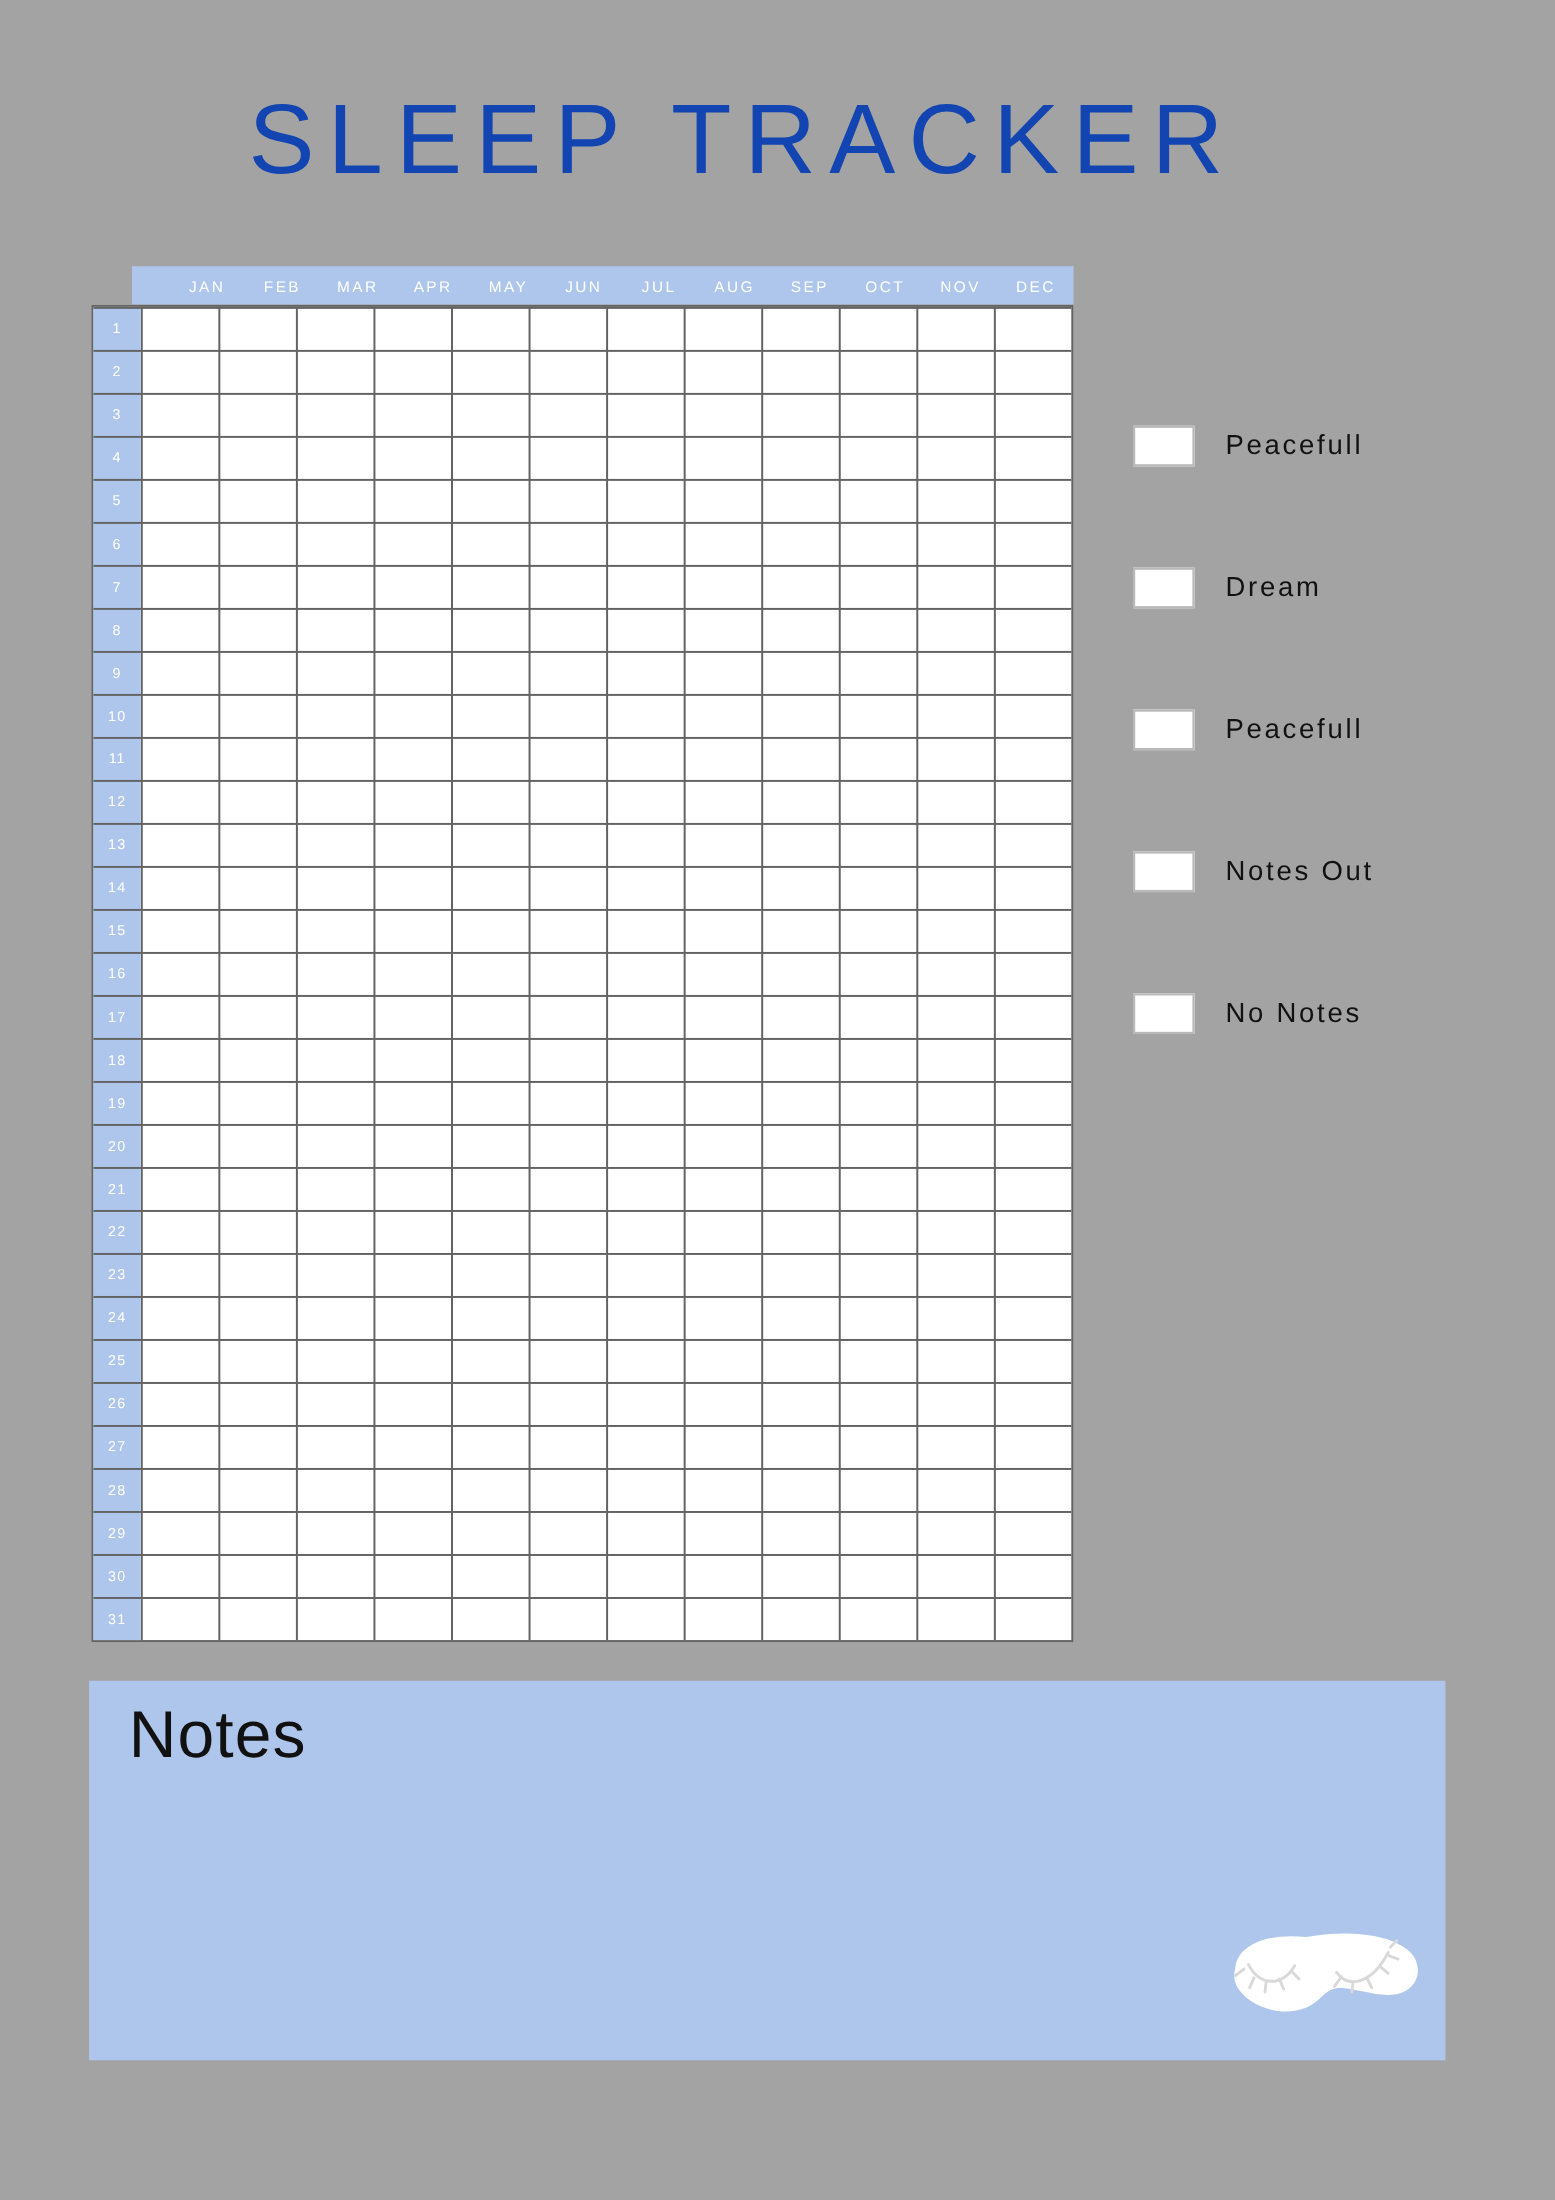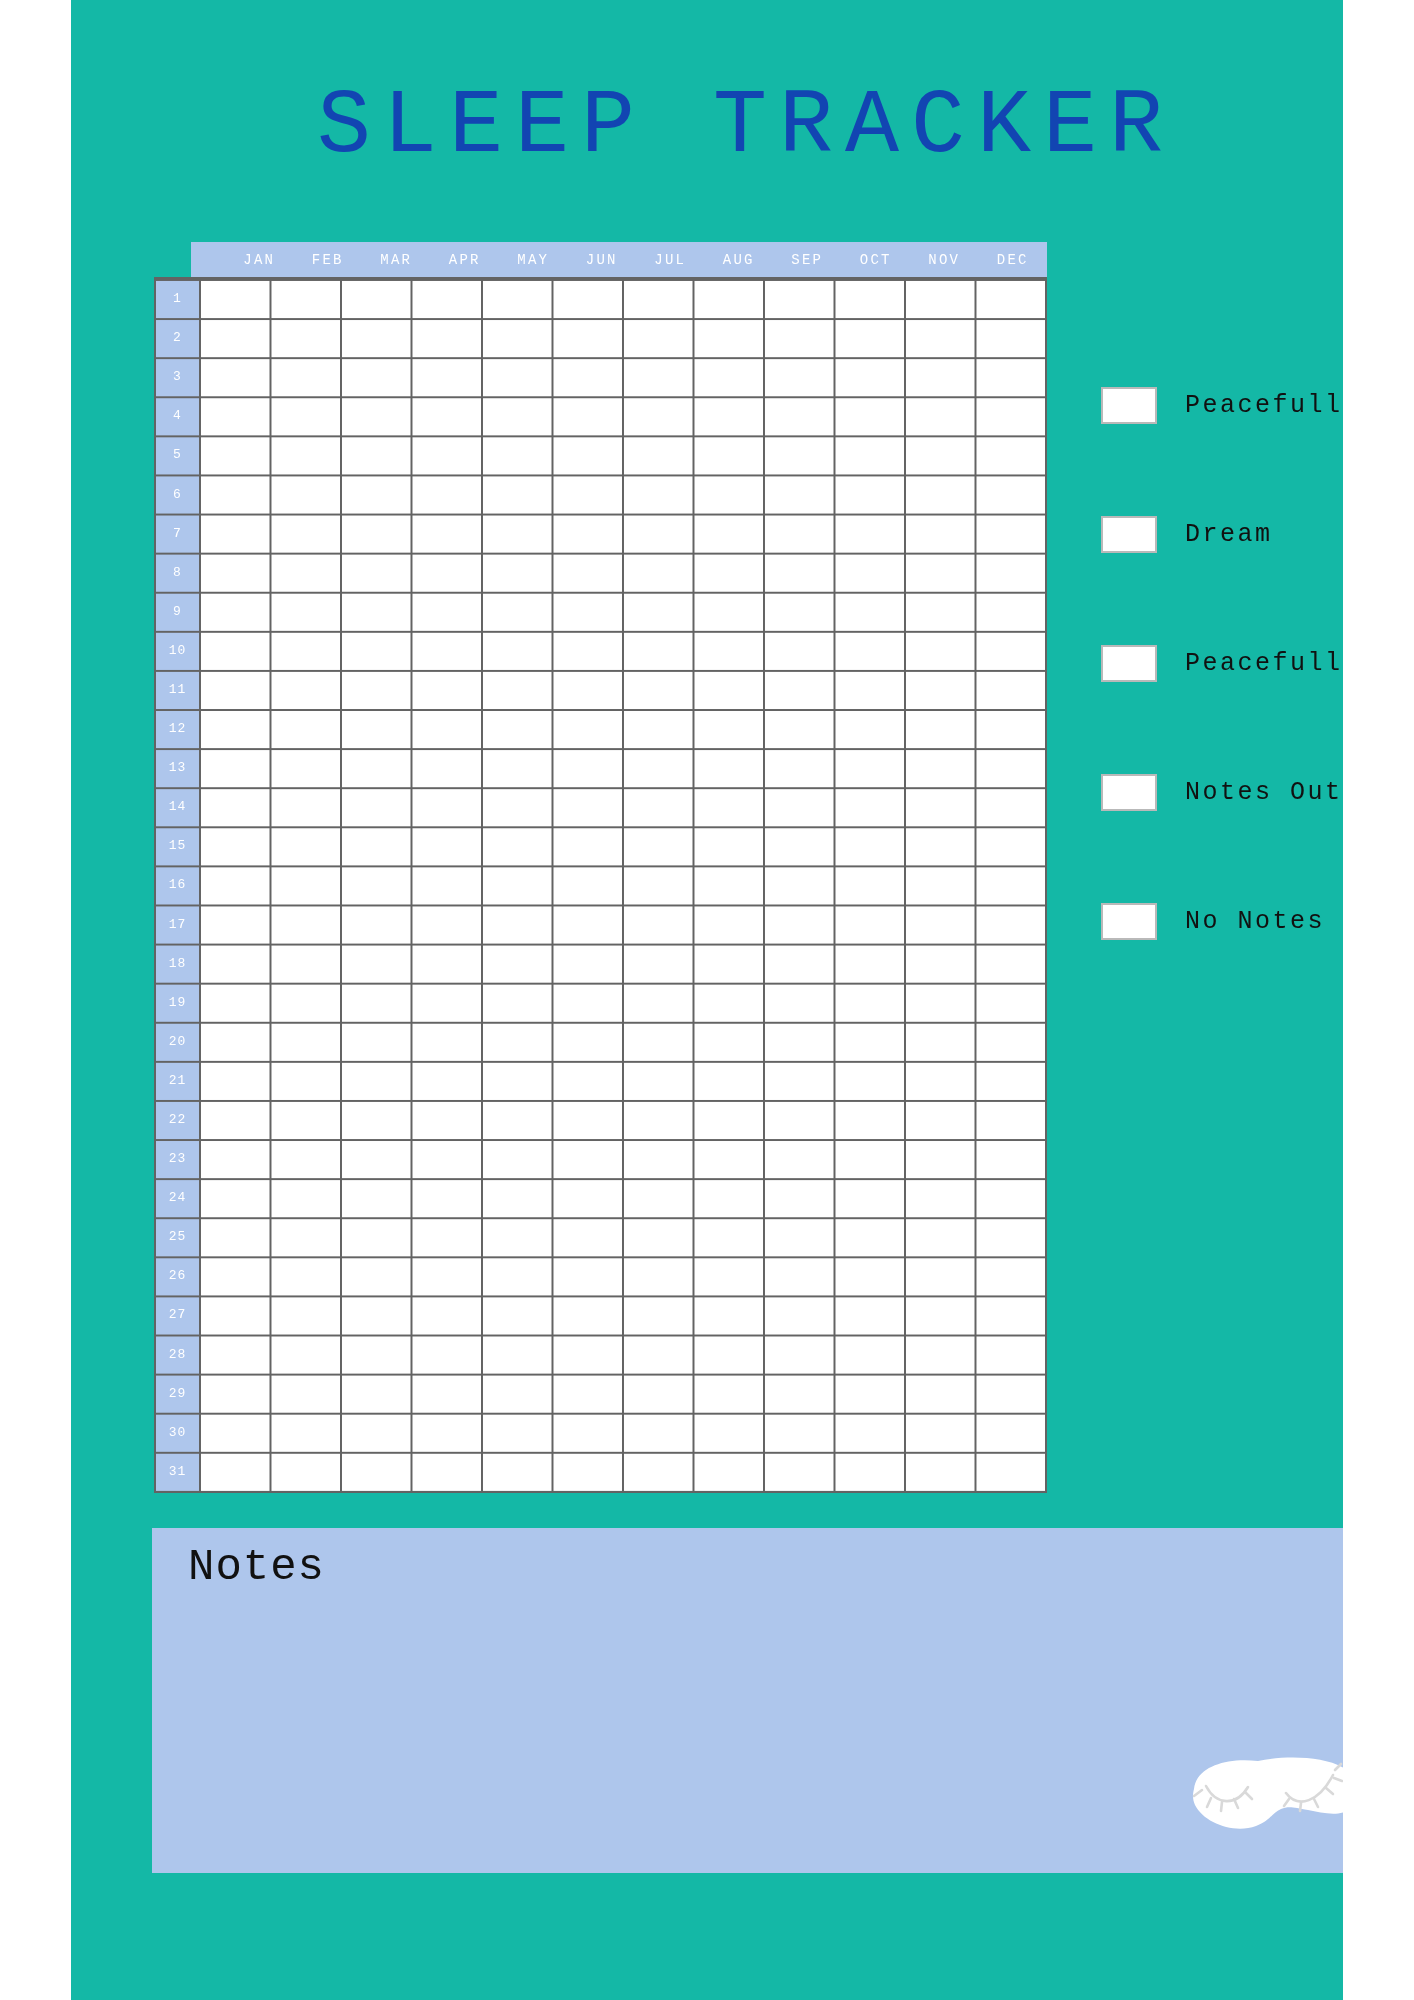--- a/index.html
+++ b/index.html
@@ -1,20 +1,20 @@
 <!DOCTYPE html>
 <html style="--accent-blue: #1245b2; --panel-blue: #aec6ec; --grid-line: #636363; --checkbox-border: #b9b9b9; --mask-line: #d9d9d9;"><head>
 <meta charset="utf-8">
 <style>
   * { margin:0; padding:0; box-sizing:border-box; }
   html,body { background:#ffffff; }
   .page {
-    position:relative; width:1272px; height:2000px; margin:0 auto;
-    background:#14b8a6; overflow:hidden;
-    font-family:Liberation Mono, monospace;
+    position:relative; width:1414px; height:2000px; margin:0 auto;
+    background:#a3a3a3; overflow:hidden;
+    font-family:Liberation Sans, sans-serif;
   }
 
   
   .title {
     position:absolute; left:0; top:82px; width:1350px;
     text-align:center; line-height:1;
     font-size:90px; font-weight:400; letter-spacing:12px;
     color:var(--accent-blue, #1245b2);
     white-space:nowrap;
   }
@@ -71,21 +71,21 @@
     font-size:25px; letter-spacing:2.5px; color:#111111; white-space:nowrap;
   }
 
   
   .notes-panel {
     position:absolute; left:81px; top:1528px; width:1233px; height:345px;
     background:var(--panel-blue, #aec6ec);
   }
   .notes-title {
     position:absolute; left:36px; top:14px;
-    font-size:44px; letter-spacing:1px; color:#111111;
+    font-size:60px; letter-spacing:1px; color:#111111;
   }
   .sleep-mask {
     position:absolute; right:19px; top:225px; width:178px; height:85px;
   }
 </style>
 </head>
 <body>
 
 <div class="page">
 

